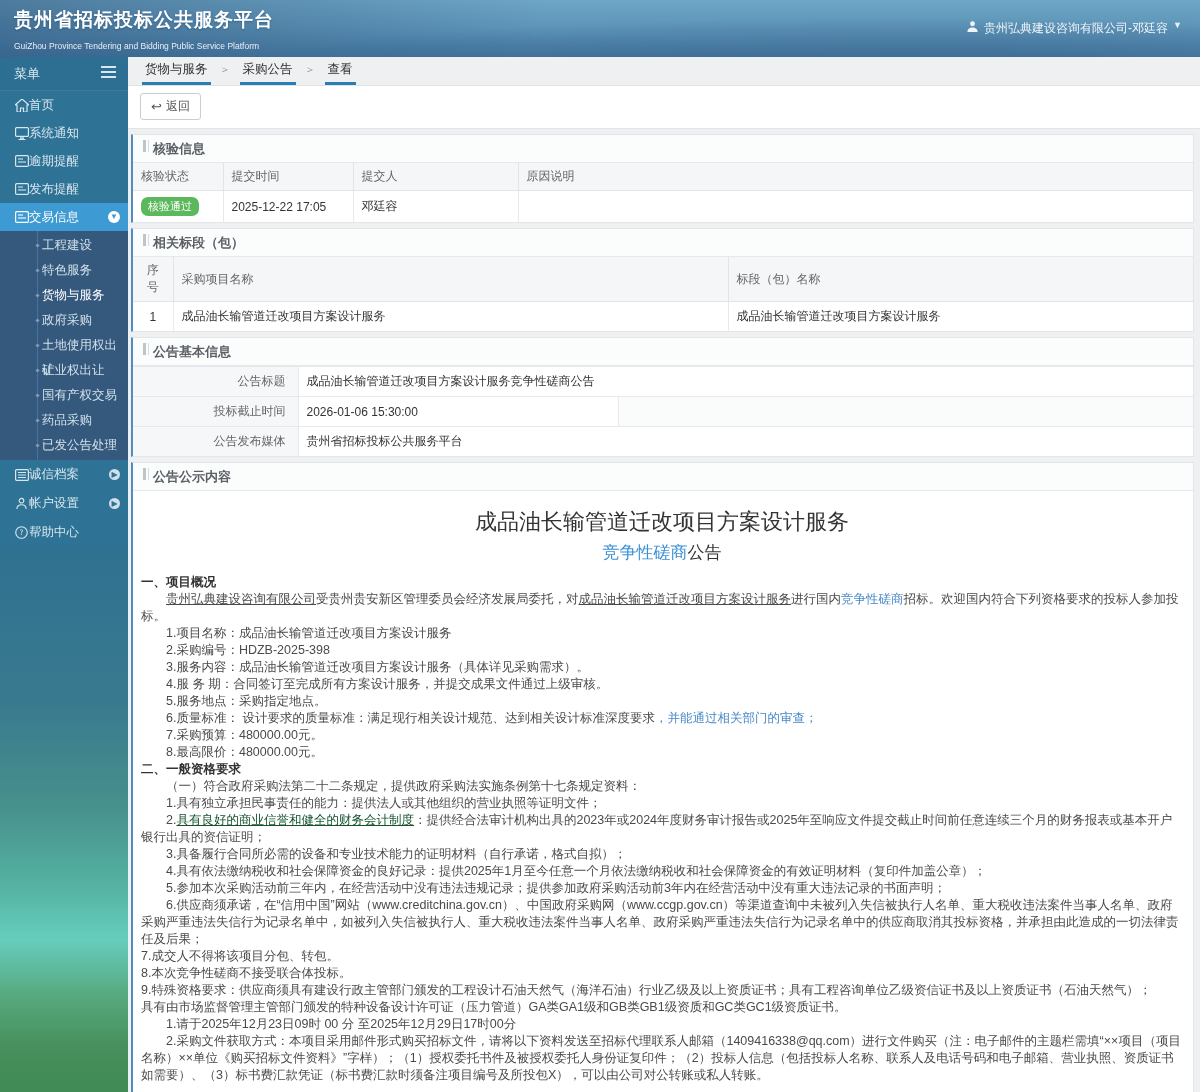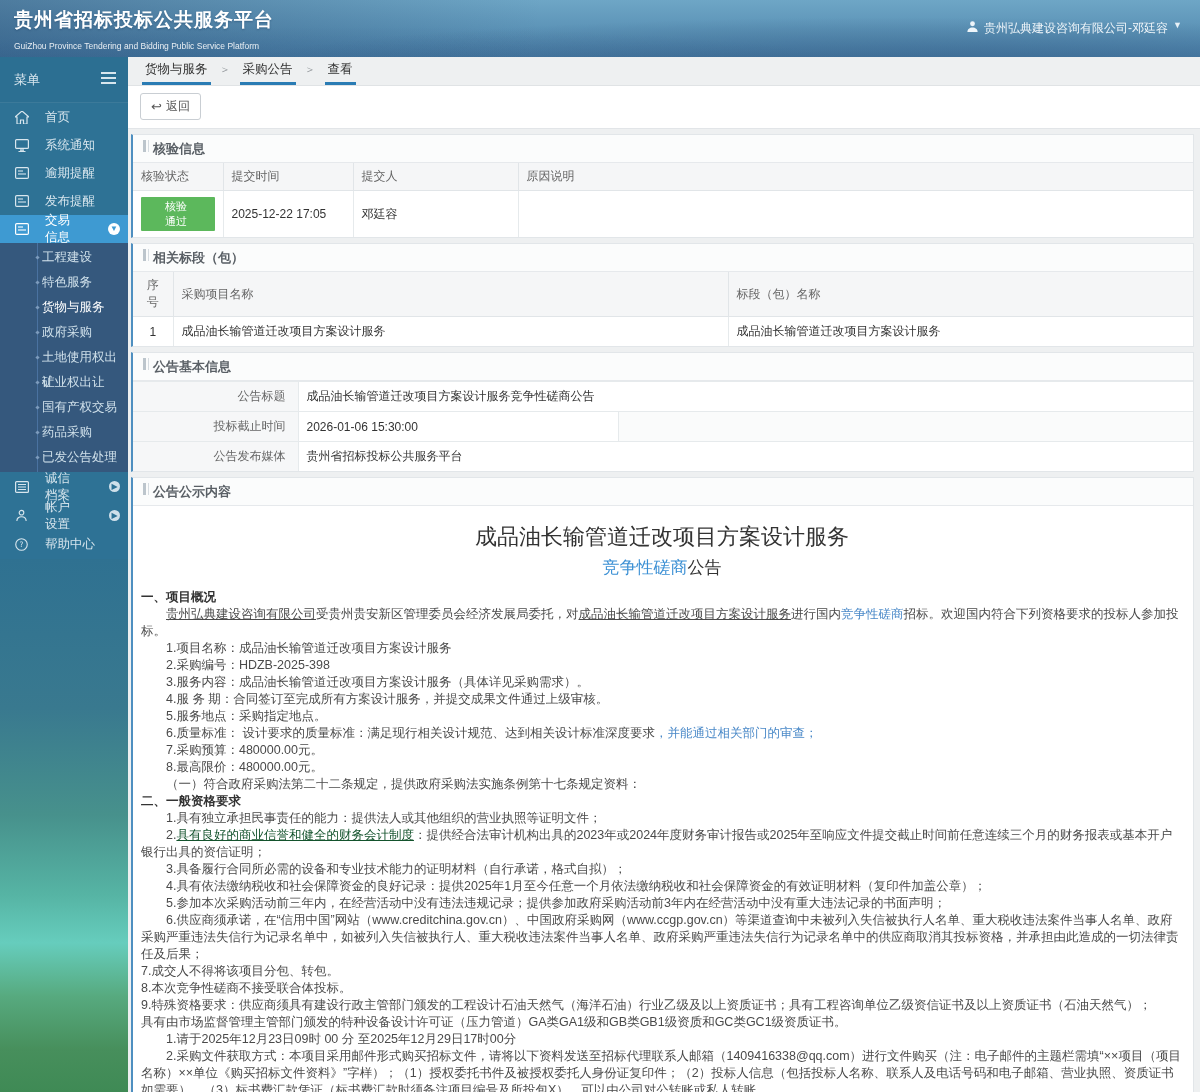--- a/index.html
+++ b/index.html
@@ -19,23 +19,23 @@
   .brand-sub{ color:rgba(255,255,255,.88); font-size:8.5px; margin-top:8px; }
   .user-menu{ display:flex; align-items:flex-start; gap:5px; color:#f0f6fa; font-size:12px; cursor:pointer; }
   .user-menu svg{ display:block; }
   .caret{ font-size:9px; color:#e8f1f7; }
 
   
   .layout{ display:flex; height:1035px; }
 
   
   .sidebar{ width:128px; flex:none; display:flex; flex-direction:column; background:#2e7295; }
-  .menu-head{ height:46px; background:#2c6f92; color:#dcE9f1; font-size:13px; display:flex; align-items:center; justify-content:space-between; padding:0 12px 0 14px; border-bottom:1px solid rgba(255,255,255,.08); }
+  .menu-head{ height:34px; background:#2c6f92; color:#dcE9f1; font-size:13px; display:flex; align-items:center; justify-content:space-between; padding:0 12px 0 14px; border-bottom:1px solid rgba(255,255,255,.08); }
   .menu-head .h-label{ color:#d8e6ee; }
-  .nav-item{ height:28px; display:flex; align-items:center; gap:16px; padding:0 8px 0 14px; color:#d8e6ee; font-size:12.5px; cursor:pointer; }
+  .nav-item{ height:28px; display:flex; align-items:center; gap:0; padding:0 8px 0 14px; color:#d8e6ee; font-size:12.5px; cursor:pointer; }
   .nav-item .ic{ width:15px; display:flex; justify-content:center; flex:none; }
   .nav-item.active{ background:#3e9ad2; color:#fff; }
   .nav-item .spread{ flex:1; }
   .circle-caret{ width:12px; height:12px; border-radius:50%; background:#fff; color:#3e9ad2; font-size:8px; line-height:12px; text-align:center; flex:none; }
   .circle-arrow{ width:11px; height:11px; border-radius:50%; background:#cfe0ea; color:#2e7295; font-size:8px; line-height:11px; text-align:center; flex:none; }
   .submenu{ background:#35587d; padding:2px 0; position:relative; }
   .submenu .sub-item{ height:25px; line-height:25px; padding-left:42px; color:#cfe0ea; font-size:12.5px; cursor:pointer; position:relative; }
   .submenu .sub-item::before{ content:""; position:absolute; left:36px; top:11px; width:3px; height:3px; background:#7d9cbd; transform:rotate(45deg); }
   .submenu::before{ content:""; position:absolute; left:37px; top:0; bottom:0; width:1px; background:#4a72a0; }
   .submenu .sub-item.current{ color:#ffffff; }
@@ -55,21 +55,21 @@
   .panel{ background:#fff; margin:5px 6px 0 3px; border:1px solid #e2e6e9; border-left:2px solid #4e8fc0; }
   .sec-head{ padding:5px 10px 4px; font-size:13px; font-weight:bold; color:#5a6066; background:#fbfcfc; border-bottom:1px solid #e6e9ec; display:flex; align-items:flex-start; }
   .sec-head .marker{ width:3px; height:12px; background:#bcc5cc; margin-right:7px; box-shadow:2px 0 0 #fbfcfc,3px 0 0 #d6dce1; }
 
   table{ width:100%; border-collapse:collapse; }
   th{ font-weight:normal; font-size:12px; color:#666; background:#f5f6f7; text-align:left; padding:5px 8px; border:1px solid #e1e5e8; border-top:none; }
   td{ font-size:12px; color:#333; padding:6px 8px; border:1px solid #e6eaec; background:#fff; }
   th:first-child, td:first-child{ border-left:none; }
   th:last-child, td:last-child{ border-right:none; }
   tr:last-child td{ border-bottom:none; }
-  .badge-pass{ display:inline-block; background:#5cb85c; color:#fff; font-size:11px; padding:2px 24px; border-radius:1px; }
+  .badge-pass{ display:inline-block; background:#5cb85c; color:#fff; font-size:11px; padding:2px 7px; border-radius:7px; }
 
   .kv-table td.k{ width:165px; background:#f6f7f8; color:#666; text-align:right; padding-right:12px; }
   .kv-table td.v{ color:#333; }
   .kv-table td.filler{ background:#fafbfb; }
 
   
   .ann-body{ padding:10px 10px 24px 8px; }
   .ann-title{ text-align:center; font-family:"DejaVu Serif","Liberation Serif",serif; font-size:22px; color:#333; font-weight:500; margin:6px 0 4px; }
   .ann-sub{ text-align:center; font-family:"DejaVu Serif","Liberation Serif",serif; font-size:17px; color:#333; margin-bottom:10px; }
   .ann-sub .blue{ color:#3a8fd4; }
@@ -328,22 +328,22 @@
             <div class="para b"><span>一、项目概况</span></div>
             <div class="para"><span class="u">贵州弘典建设咨询有限公司</span><span>受贵州贵安新区管理委员会经济发展局委托，对</span><span class="u">成品油长输管道迁改项目方案设计服务</span><span>进行国内</span><span class="blue">竞争性磋商</span><span>招标。欢迎国内符合下列资格要求的投标人参加投标。</span></div>
             <div class="para"><span>1.项目名称：成品油长输管道迁改项目方案设计服务</span></div>
             <div class="para"><span>2.采购编号：HDZB-2025-398</span></div>
             <div class="para"><span>3.服务内容：成品油长输管道迁改项目方案设计服务（具体详见采购需求）。</span></div>
             <div class="para"><span>4.服 务 期：合同签订至完成所有方案设计服务，并提交成果文件通过上级审核。</span></div>
             <div class="para"><span>5.服务地点：采购指定地点。</span></div>
             <div class="para"><span>6.质量标准： 设计要求的质量标准：满足现行相关设计规范、达到相关设计标准深度要求</span><span class="blue">，并能通过相关部门的审查；</span></div>
             <div class="para"><span>7.采购预算：480000.00元。</span></div>
             <div class="para"><span>8.最高限价：480000.00元。</span></div>
+            <div class="para b"><span>二、一般资格要求</span></div>
             <div class="para"><span>（一）符合政府采购法第二十二条规定，提供政府采购法实施条例第十七条规定资料：</span></div>
-            <div class="para b"><span>二、一般资格要求</span></div>
             <div class="para"><span>1.具有独立承担民事责任的能力：提供法人或其他组织的营业执照等证明文件；</span></div>
             <div class="para"><span>2.</span><span class="blue u">具有良好的商业信誉和健全的财务会计制度</span><span>：提供经合法审计机构出具的2023年或2024年度财务审计报告或2025年至响应文件提交截止时间前任意连续三个月的财务报表或基本开户银行出具的资信证明；</span></div>
             <div class="para"><span>3.具备履行合同所必需的设备和专业技术能力的证明材料（自行承诺，格式自拟）；</span></div>
             <div class="para"><span>4.具有依法缴纳税收和社会保障资金的良好记录：提供2025年1月至今任意一个月依法缴纳税收和社会保障资金的有效证明材料（复印件加盖公章）；</span></div>
             <div class="para"><span>5.参加本次采购活动前三年内，在经营活动中没有违法违规记录；提供参加政府采购活动前3年内在经营活动中没有重大违法记录的书面声明；</span></div>
             <div class="para"><span>6.供应商须承诺，在“信用中国”网站（www.creditchina.gov.cn）、中国政府采购网（www.ccgp.gov.cn）等渠道查询中未被列入失信被执行人名单、重大税收违法案件当事人名单、政府采购严重违法失信行为记录名单中，如被列入失信被执行人、重大税收违法案件当事人名单、政府采购严重违法失信行为记录名单中的供应商取消其投标资格，并承担由此造成的一切法律责任及后果；</span></div>
             <div class="para ni"><span>7.成交人不得将该项目分包、转包。</span></div>
             <div class="para ni"><span>8.本次竞争性磋商不接受联合体投标。</span></div>
             <div class="para ni"><span>9.特殊资格要求：供应商须具有建设行政主管部门颁发的工程设计石油天然气（海洋石油）行业乙级及以上资质证书；具有工程咨询单位乙级资信证书及以上资质证书（石油天然气）；</span></div>
             <div class="para ni"><span>具有由市场监督管理主管部门颁发的特种设备设计许可证（压力管道）GA类GA1级和GB类GB1级资质和GC类GC1级资质证书。</span></div>

